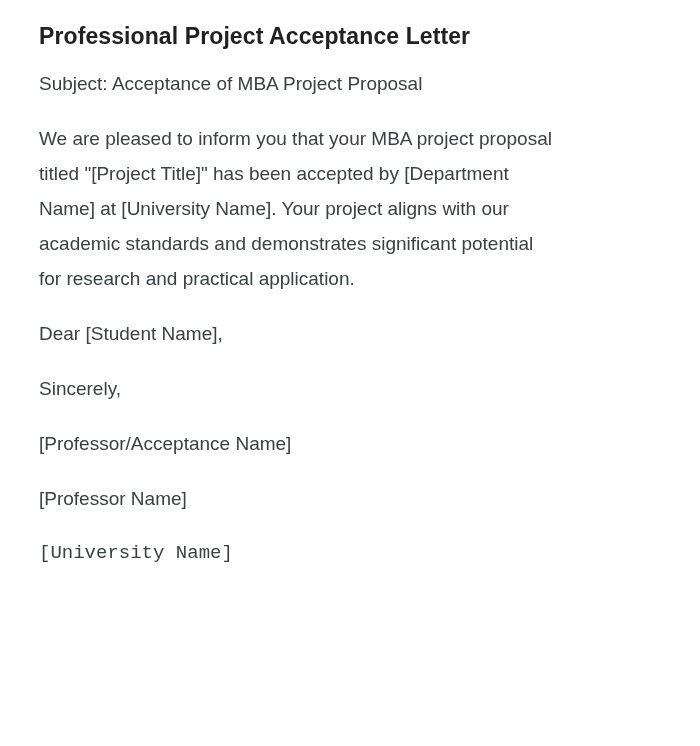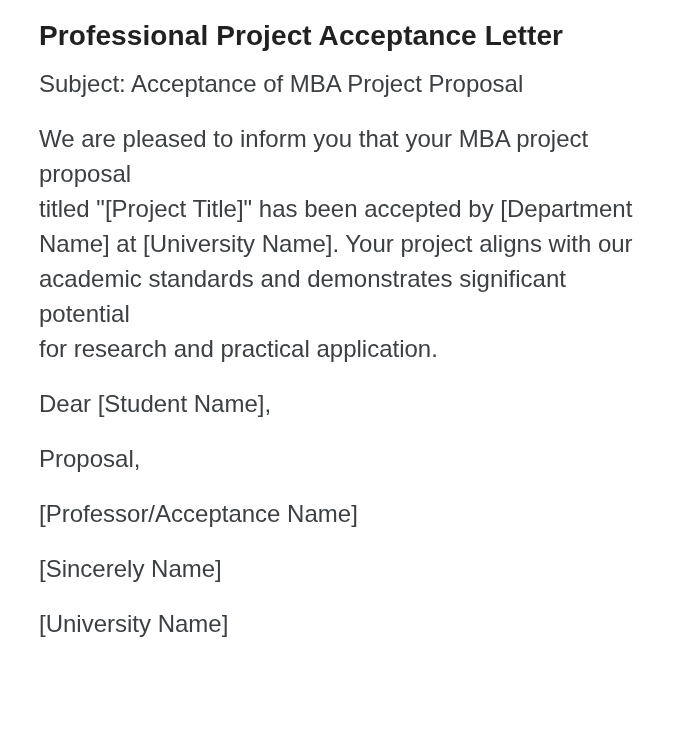--- a/index.html
+++ b/index.html
@@ -16,55 +16,56 @@
     }
     .letter {
       box-sizing: border-box;
       width: 700px;
       height: 746px;
       padding: 20px 40px 40px 39px;
       background: #ffffff;
     }
     .letter-title {
       margin: 0 0 14px 0;
-      font-size: 28px;
+      font-size: 23px;
       line-height: 32px;
       font-weight: 700;
       color: #212121;
       letter-spacing: 0.1px;
     }
     .letter-line {
       margin: 0 0 20px 0;
-      font-size: 24px;
+      font-size: 19px;
       line-height: 35px;
       font-weight: 400;
       color: #3c4043;
       white-space: pre-line;
     }
     .letter-line:last-child {
       margin-bottom: 16px;
+      font-family: Liberation Mono, monospace;
     }
   </style>
 </head>
 <body>
 
 <main class="letter">
   <h1 class="letter-title">Professional Project Acceptance Letter</h1>
 
   <p class="letter-line">Subject: Acceptance of MBA Project Proposal</p>
 
   <p class="letter-line">We are pleased to inform you that your MBA project proposal
 titled "[Project Title]" has been accepted by [Department
 Name] at [University Name]. Your project aligns with our
 academic standards and demonstrates significant potential
 for research and practical application.</p>
 
   <p class="letter-line">Dear [Student Name],</p>
 
 
-  <p class="letter-line">Proposal,</p>
+  <p class="letter-line">Sincerely,</p>
 
   <p class="letter-line">[Professor/Acceptance Name]</p>
 
-  <p class="letter-line">[Sincerely Name]</p>
+  <p class="letter-line">[Professor Name]</p>
 
   <p class="letter-line">[University Name]</p>
 </main>
 
 </body></html>

